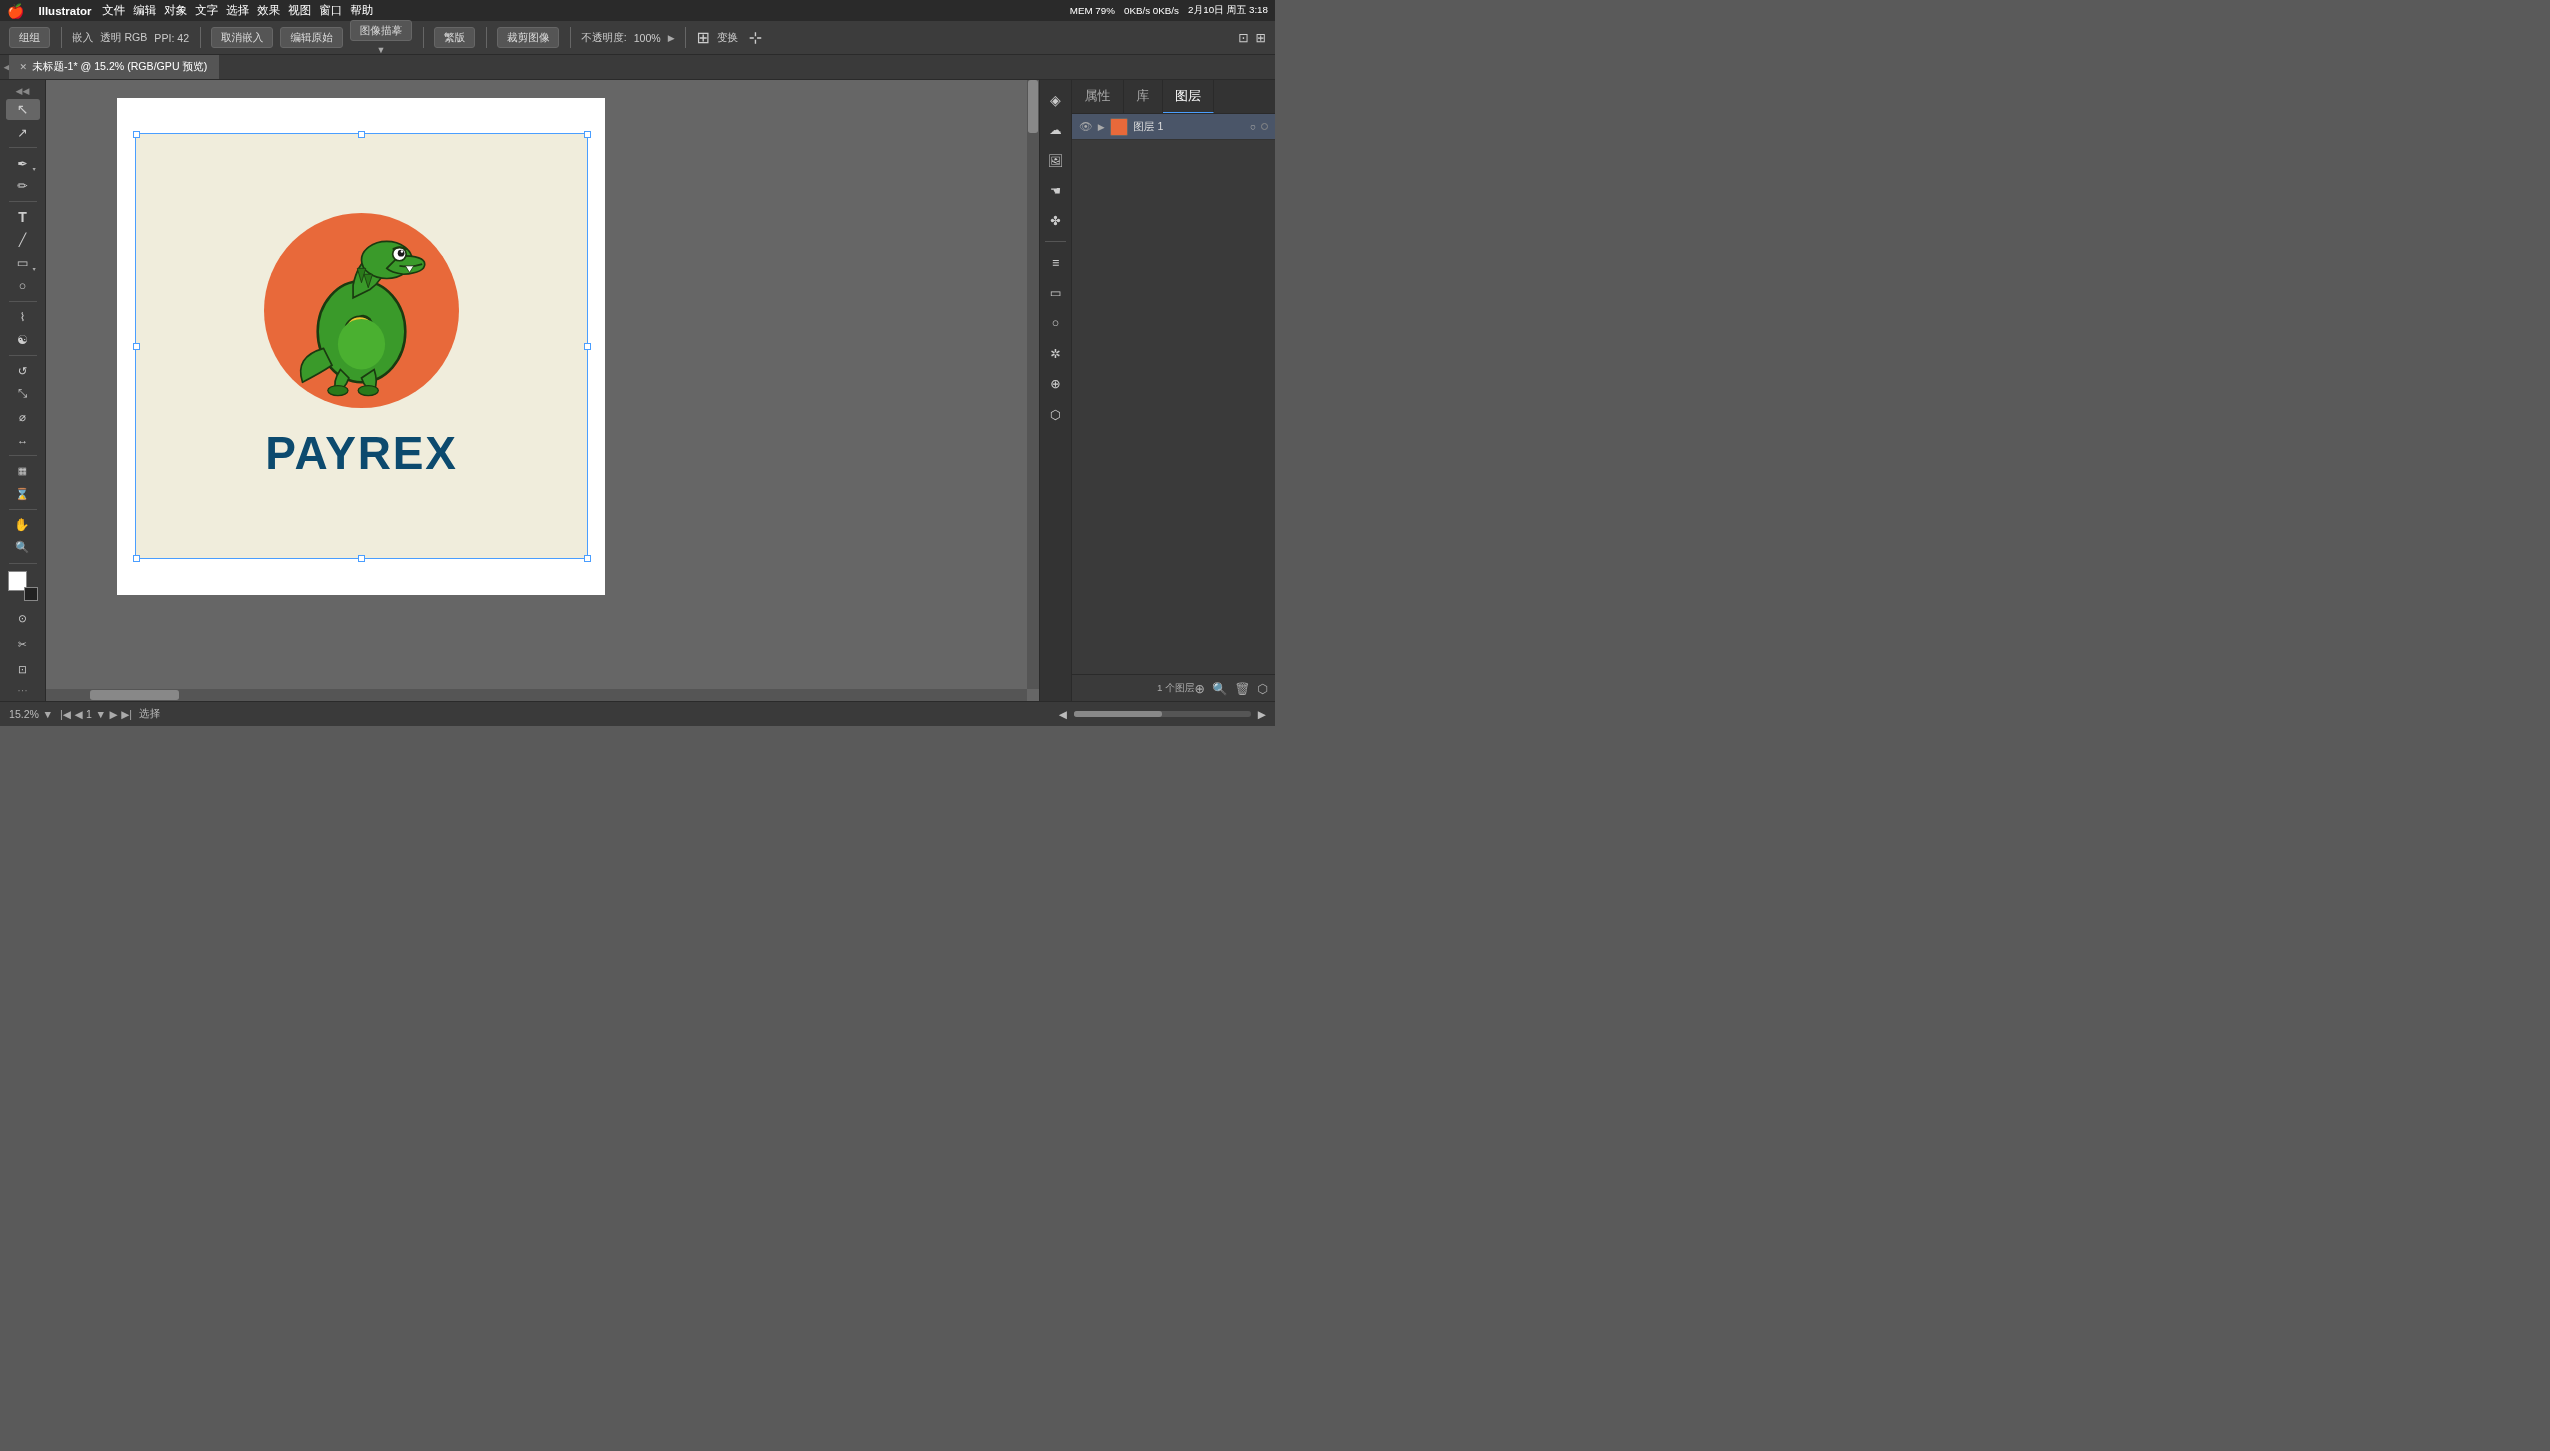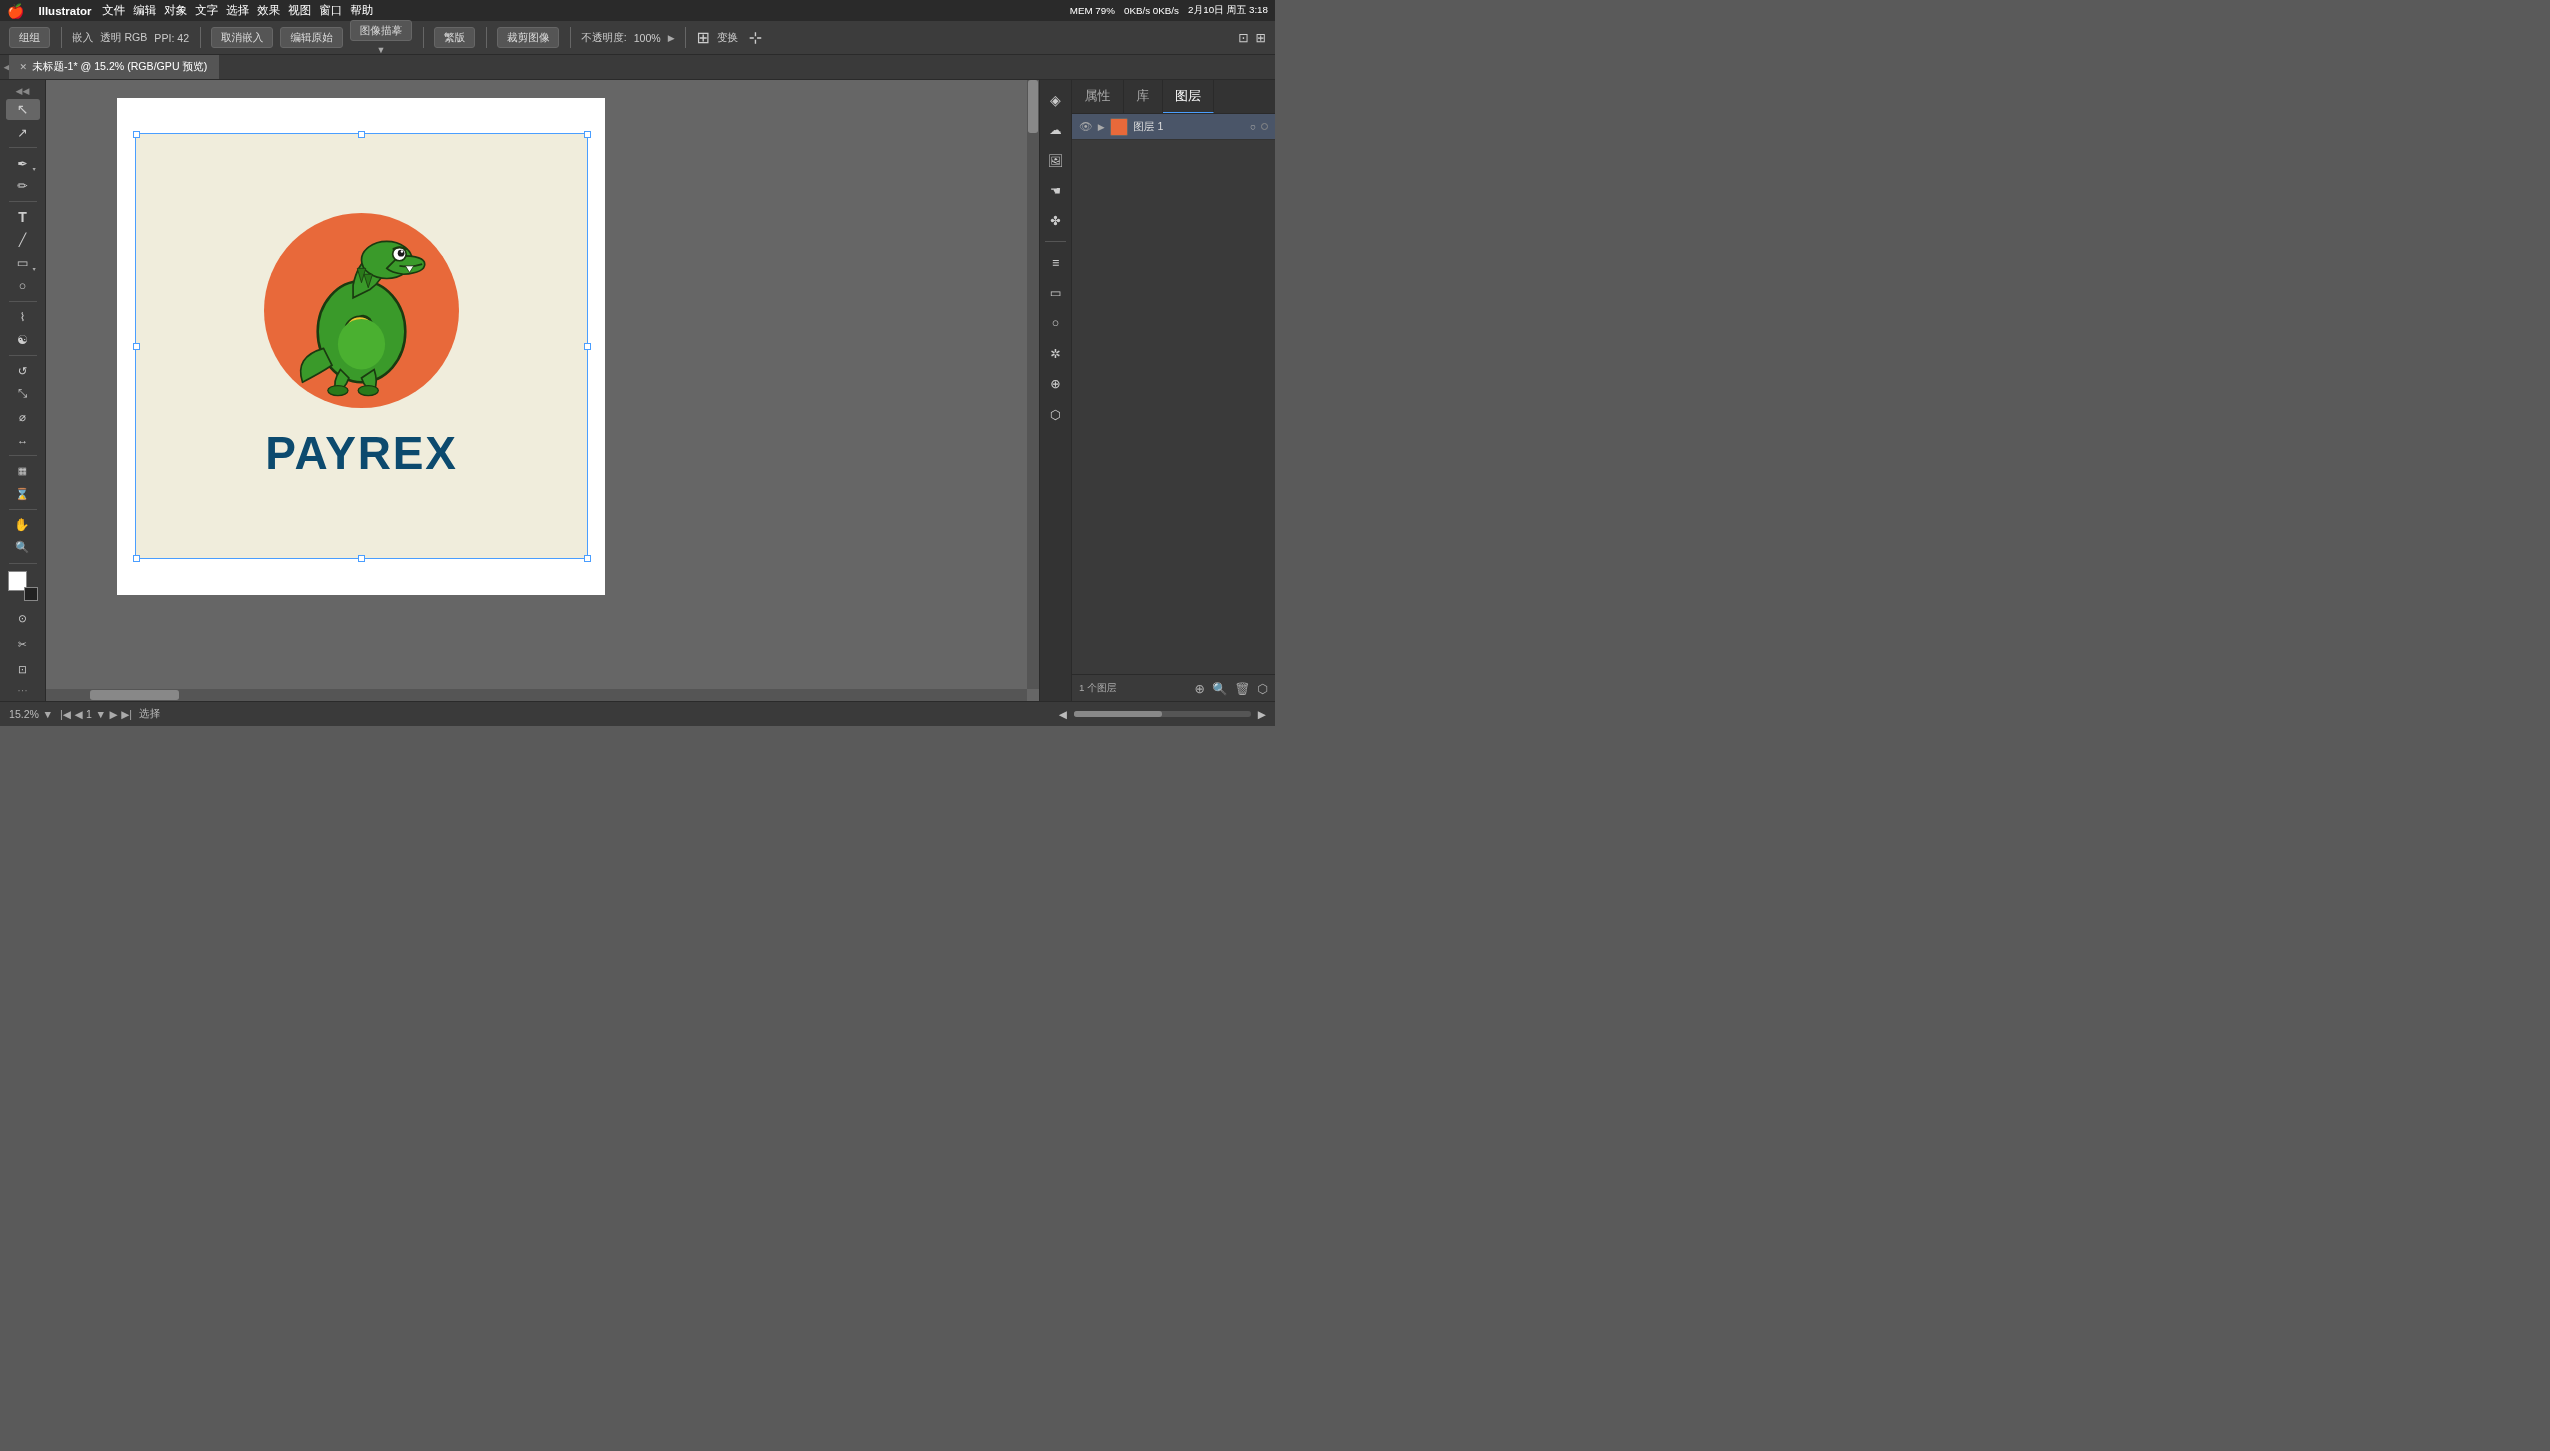--- a/index.html
+++ b/index.html
@@ -378,21 +378,21 @@
       font-size: 12.4px;
     }
 
     .layers-footer {
       padding: 5.3px 7px;
       color: #aaa;
       font-size: 9.8px;
       border-top: 0.9px solid #2a2a2a;
       display: flex;
       align-items: center;
-      justify-content: space-between;
+      justify-content: flex-end;
     }
     .layers-footer-icons {
       display: flex;
       gap: 7px;
     }
   </style>
 </head>
 <body>
 
 <div class="menubar">

